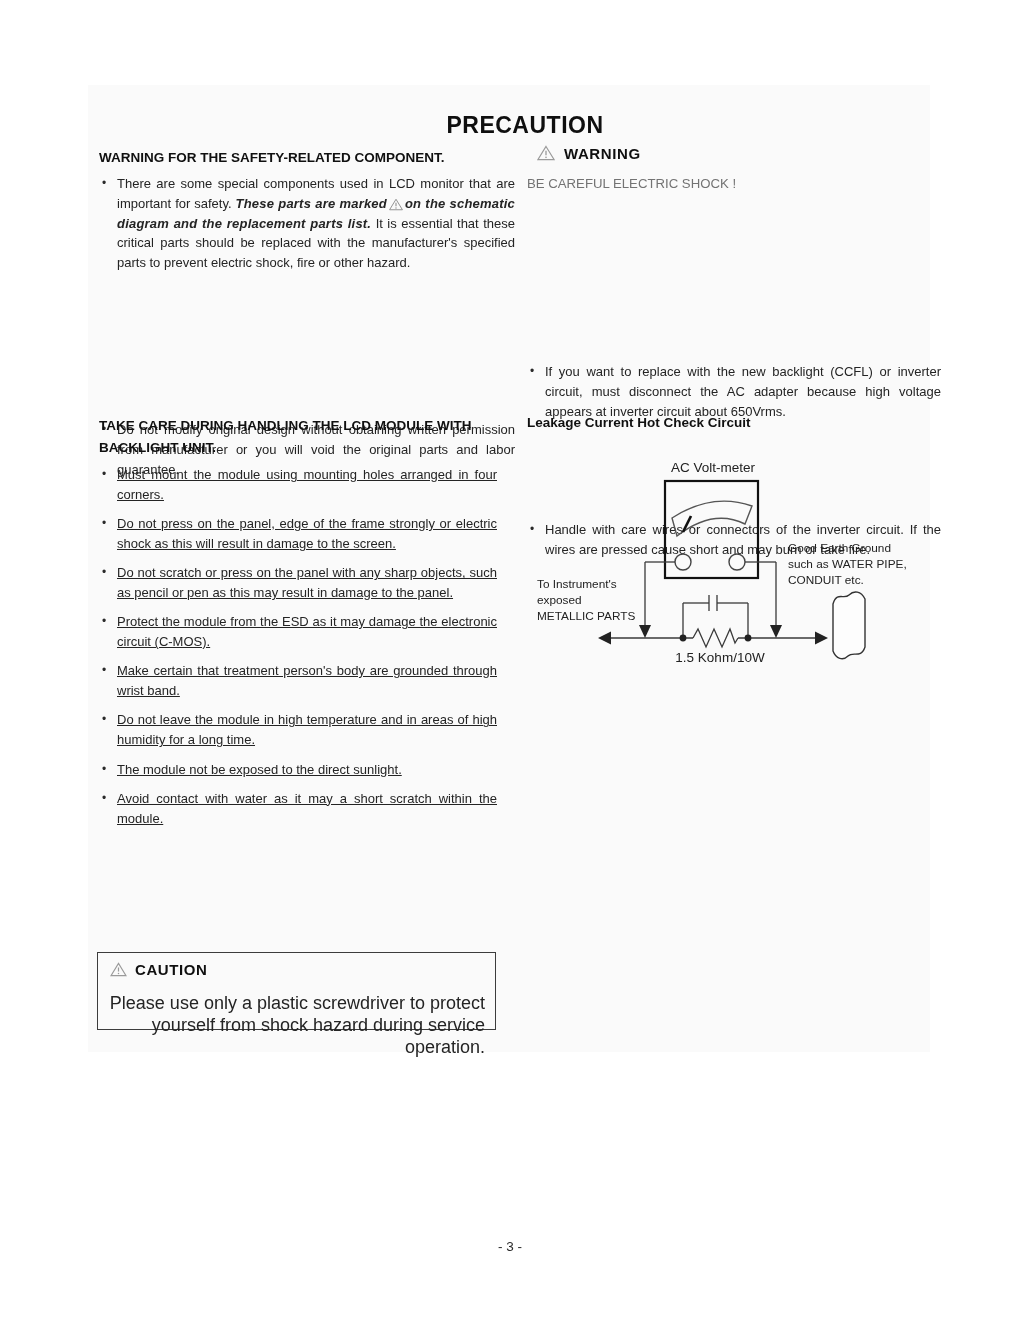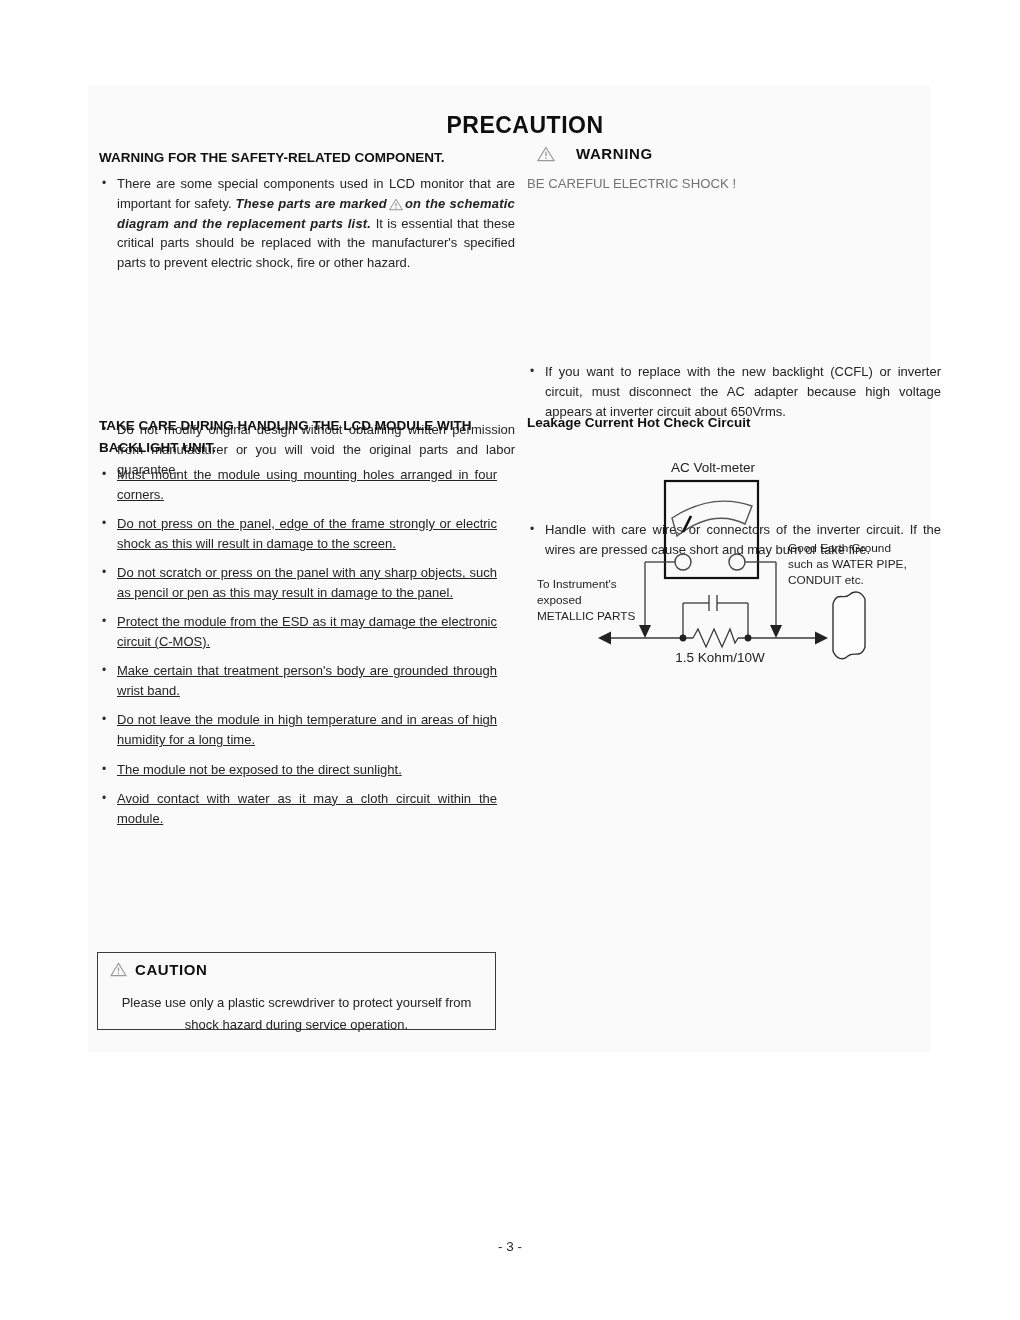--- a/index.html
+++ b/index.html
@@ -8,28 +8,28 @@
   .panel{position:absolute;left:88px;top:85px;width:842px;height:967px;background:#fafafa;}
   .title{position:absolute;left:88px;top:96px;width:842px;margin:16px;text-align:center;
          font-size:23px;font-weight:bold;letter-spacing:0.5px;color:#0f0f0f;}
   .sec-h{position:absolute;font-size:13.5px;font-weight:bold;color:#101010;line-height:22px;}
   .body-t{font-size:13px;line-height:19.8px;color:#242424;text-align:justify;}
   .abs{position:absolute;}
   .blt{position:relative;padding-left:18px;}
   .blt::before{content:"\2022";position:absolute;left:3px;top:0;font-size:12px;color:#2a2a2a;}
   .blist .blt{margin-bottom:9.5px;text-decoration:underline;}
   .bi{font-weight:bold;font-style:italic;letter-spacing:0.2px;}
-  .warn-head{position:absolute;display:flex;align-items:flex-end;gap:21px;}
+  .warn-head{position:absolute;display:flex;align-items:flex-start;gap:9px;}
   .warn-head .wtxt{font-size:15px;font-weight:bold;letter-spacing:0.6px;color:#0f0f0f;}
   .tri-icon{display:inline-block;}
   .caution-box{position:absolute;left:97px;top:952px;width:397px;height:76px;
                border:1.6px solid #3c3c3c;background:transparent;}
   .caution-head{display:flex;align-items:center;gap:8px;margin:8px 0 14px 12px;}
   .caution-head .wtxt{font-size:15px;font-weight:bold;letter-spacing:0.6px;color:#0f0f0f;}
-  .caution-text{font-size:13px;line-height:22px;color:#242424;margin:0 10px 0 10px;text-align:center;}
+  .caution-text{font-size:18px;line-height:22px;color:#242424;margin:0 10px 0 10px;text-align:right;}
   .footer{position:absolute;left:0;top:1239px;width:1020px;text-align:center;
           font-size:13.5px;color:#2a2a2a;}
   .inline-tri{vertical-align:-3px;margin:0 2px;}
   svg text{font-family:"Liberation Sans","DejaVu Sans",sans-serif;fill:#222;}
   .circ-svg{position:absolute;left:527px;top:440px;}
 </style>
 </head>
 <body>
 
 <div class="page">
@@ -53,21 +53,21 @@
   <div class="sec-h" style="left:99px;top:415px;width:385px;">TAKE CARE DURING HANDLING THE LCD MODULE WITH BACKLIGHT UNIT.</div>
 
   <div class="abs blist" style="left:99px;top:465px;width:398px;">
     <div class="blt body-t">Must mount the module using mounting holes arranged in four corners.</div>
     <div class="blt body-t">Do not press on the panel, edge of the frame strongly or electric shock as this will result in damage to the screen.</div>
     <div class="blt body-t">Do not scratch or press on the panel with any sharp objects, such as pencil or pen as this may result in damage to the panel.</div>
     <div class="blt body-t">Protect the module from the ESD as it may damage the electronic circuit (C-MOS).</div>
     <div class="blt body-t">Make certain that treatment person's body are grounded through wrist band.</div>
     <div class="blt body-t">Do not leave the module in high temperature and in areas of high humidity for a long time.</div>
     <div class="blt body-t">The module not be exposed to the direct sunlight.</div>
-    <div class="blt body-t">Avoid contact with water as it may a cloth circuit within the module.</div>
+    <div class="blt body-t">Avoid contact with water as it may a short scratch within the module.</div>
   </div>
 
   <div class="caution-box">
     <div class="caution-head">
       <svg class="tri-icon" width="17" height="15" viewBox="0 0 24 22">
         <path d="M12 2 L23 20 H1 Z" fill="none" stroke="#9a9a9a" stroke-width="1.6"></path>
         <line x1="12" y1="8" x2="12" y2="14" stroke="#9a9a9a" stroke-width="1.8"></line>
         <circle cx="12" cy="17" r="1.1" fill="#9a9a9a"></circle>
       </svg>
       <span class="wtxt">CAUTION</span>

